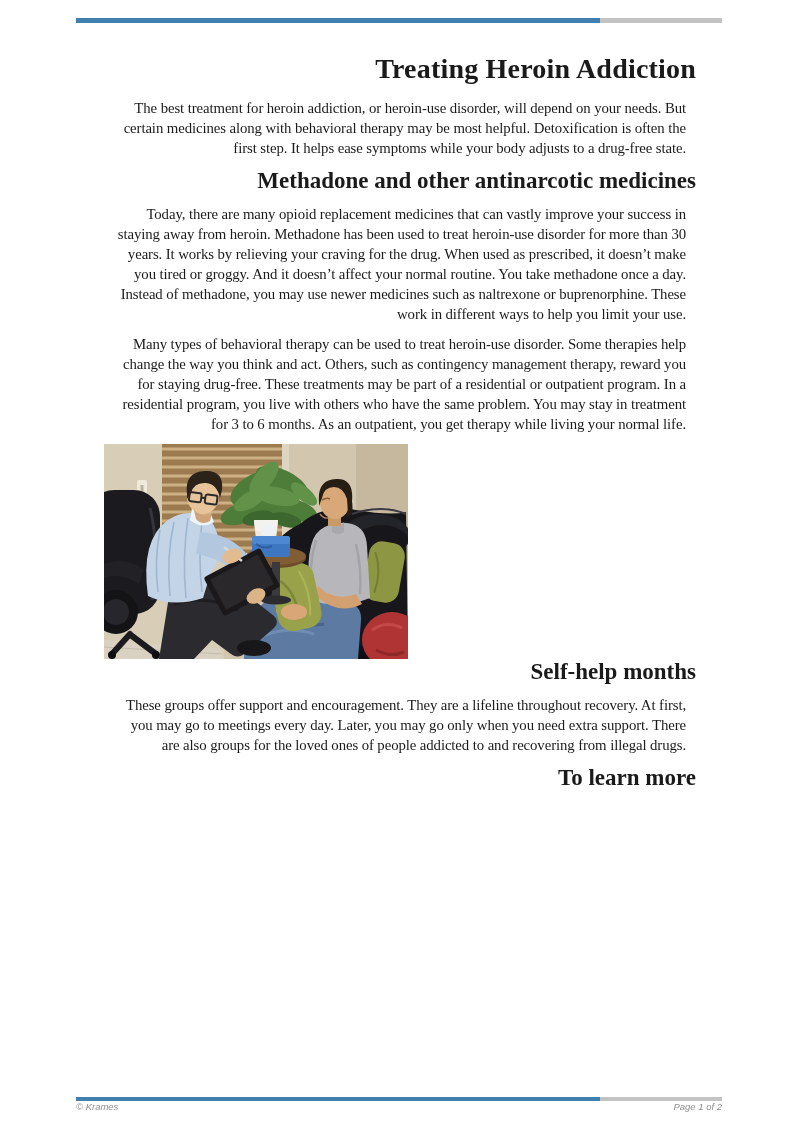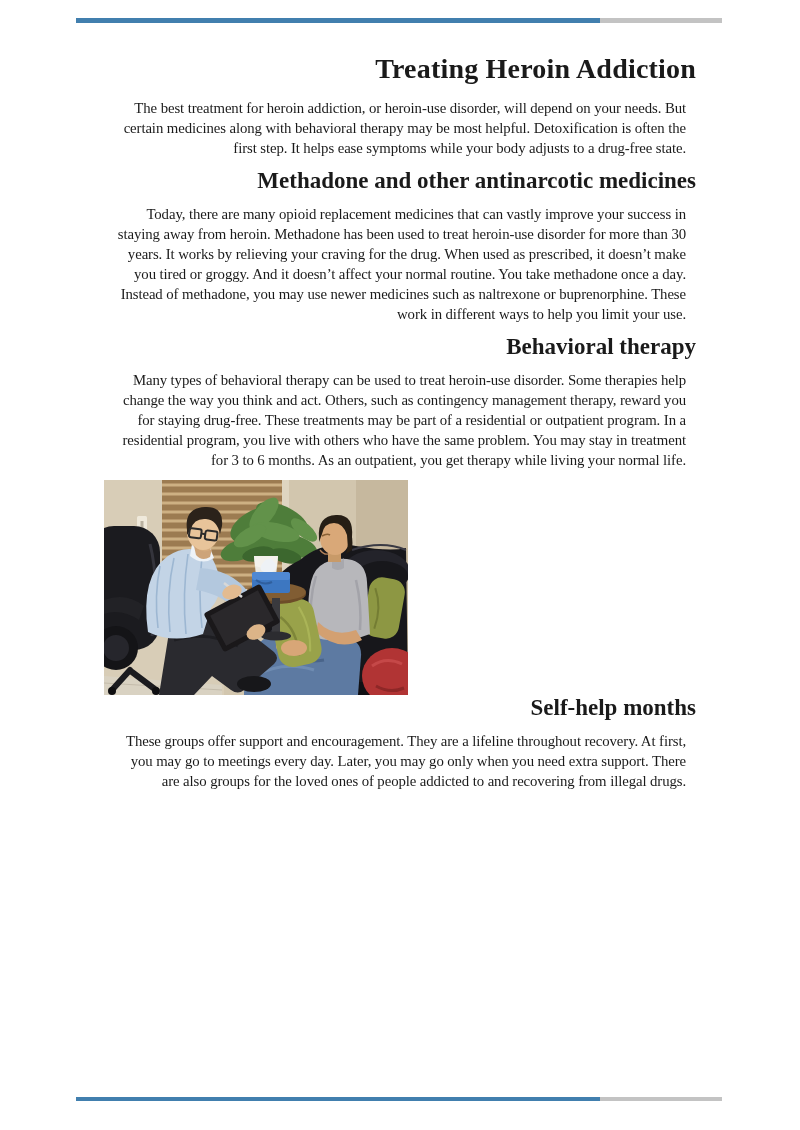--- a/index.html
+++ b/index.html
@@ -90,21 +90,20 @@
 
   <div class="content">
 
     <h1 class="doc-title">Treating Heroin Addiction</h1>
 
     <p class="body-text mt-intro">The best treatment for heroin addiction, or heroin-use disorder, will depend on your needs. But certain medicines along with behavioral therapy may be most helpful. Detoxification is often the first step. It helps ease symptoms while your body adjusts to a drug-free state.</p>
 
     <h2 class="sec-heading mt-h2-a">Methadone and other antinarcotic medicines</h2>
     <p class="body-text mt-p-a">Today, there are many opioid replacement medicines that can vastly improve your success in staying away from heroin. Methadone has been used to treat heroin-use disorder for more than 30 years. It works by relieving your craving for the drug. When used as prescribed, it doesn’t make you tired or groggy. And it doesn’t affect your normal routine. You take methadone once a day. Instead of methadone, you may use newer medicines such as naltrexone or buprenorphine. These work in different ways to help you limit your use.</p>
 
-    <h2 class="sec-heading mt-h2-b">Behavioral therapy</h2>
     <p class="body-text mt-p-b">Many types of behavioral therapy can be used to treat heroin-use disorder. Some therapies help change the way you think and act. Others, such as contingency management therapy, reward you for staying drug-free. These treatments may be part of a residential or outpatient program. In a residential program, you live with others who have the same problem. You may stay in treatment for 3 to 6 months. As an outpatient, you get therapy while living your normal life.</p>
 
     <svg class="photo mt-photo" viewBox="0 0 304 215" xmlns="http://www.w3.org/2000/svg" role="img">
 
       <g>
         <rect x="0" y="0" width="304" height="215" fill="#d2c6ae"></rect>
         <rect x="0" y="0" width="120" height="215" fill="#d8cdb7"></rect>
         <rect x="252" y="0" width="52" height="215" fill="#c6b89e"></rect>
 
         <path d="M0,196 L118,205 L118,215 L0,215 Z" fill="#d9d2c2"></path>
@@ -260,22 +259,27 @@
           <rect x="101" y="50" width="12" height="9" rx="2"></rect>
           <line x1="97" y1="54" x2="101" y2="54"></line>
         </g>
       </g>
     </svg>
 
     <h2 class="sec-heading mt-h2-c">Self-help months</h2>
     <p class="body-text mt-p-c">These groups offer support and encouragement. They are a lifeline throughout recovery. At first, you may go to meetings every day. Later, you may go only when you need extra support. There are also groups for the loved ones of people addicted to and recovering from illegal drugs.</p>
 
 
+    <h2 class="sec-heading mt-h2-e">To learn more</h2>
 
   </div>
 
   <div class="rule rule-bottom">
     <div class="seg-blue" style="background:#417fae;"></div>
     <div class="seg-gray" style="background:#c3c3c3;"></div>
   </div>
 
+  <div class="footer-row" style="color:#909090;">
+    <span>© Krames</span>
+    <span>Page 1 of 2</span>
+  </div>
 
 </div>
 
 </body></html>

